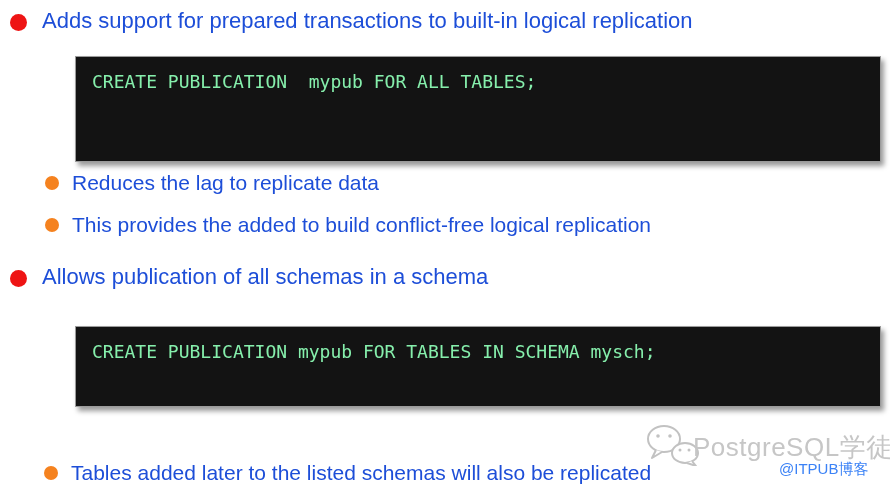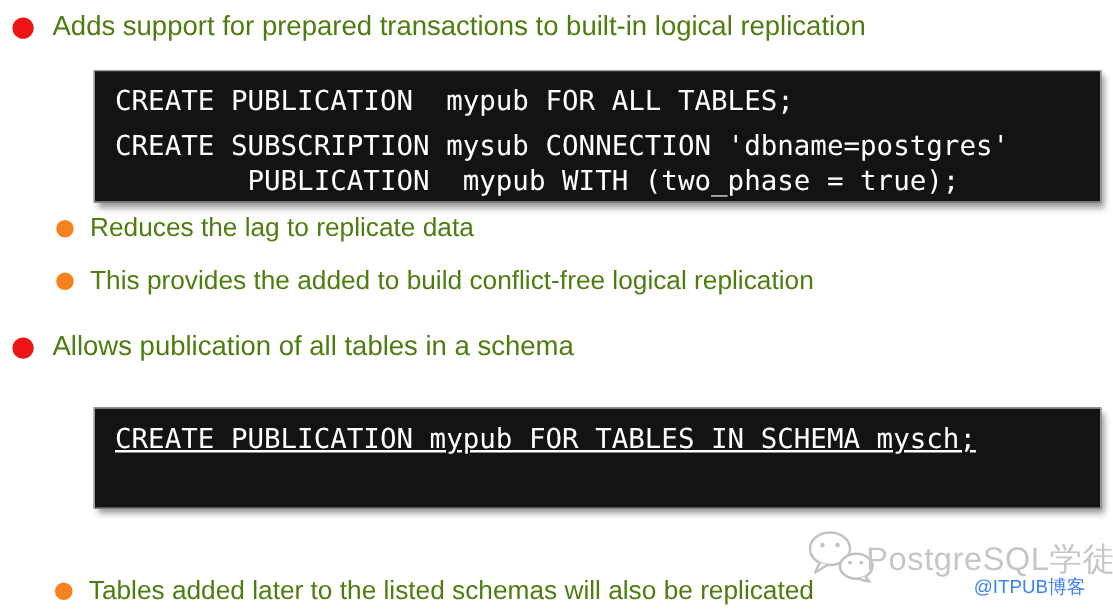--- a/index.html
+++ b/index.html
@@ -18,54 +18,54 @@
     align-items: flex-start;
     z-index: 2;
   }
   .dot {
     border-radius: 50%;
     flex: 0 0 auto;
   }
   .dot.red    { width: 17px; height: 17px; background: #ee1414; margin-top: 6px; }
   .dot.orange { width: 14px; height: 14px; background: #f5821f; margin-top: 6px; }
   .b-text {
-    color: #4d7c0f;
+    color: #1d4ed8;
     line-height: 1.22;
     white-space: nowrap;
   }
   .lvl1 .b-text { font-size: 22px; margin-left: 15px; }
   .lvl2 .b-text { font-size: 21px; margin-left: 13px; text-align: center; }
 
   #row-1 { left: 10px; top: 8px;   }
   #row-2 { left: 45px; top: 170px; }
   #row-3 { left: 45px; top: 212px; }
   #row-4 { left: 10px; top: 264px; }
   #row-5 { left: 44px; top: 460px; }
 
   
   .code-block {
     position: absolute;
     left: 75px;
     width: 806px;
     background: #131313;
     border: 1px solid #9b9b9b;
     box-shadow: 3px 4px 5px rgba(0,0,0,0.40);
-    color: #ffffff;
+    color: #86efac;
     font-family: "DejaVu Sans Mono", monospace;
-    font-size: 22px;
+    font-size: 18px;
     padding: 11px 0 0 16px;
     z-index: 2;
   }
   .code-block .stmt {
     white-space: pre;
     line-height: 28px;
   }
   #code-1 { top: 56px;  height: 106px; }
   #code-1 .stmt { margin-bottom: 8px; }
-  #code-2 { top: 326px; height: 81px; padding-top: 8px; text-decoration: underline; }
+  #code-2 { top: 326px; height: 81px; padding-top: 8px; }
   #code-2 .stmt { line-height: 33px; margin-bottom: 0; }
 
   
   .watermark { position: absolute; z-index: 1; }
   #wm-icon  { left: 645px; top: 424px; width: 56px; height: 42px; }
   #wm-brand {
     left: 693px; top: 430px;
     font-size: 26px;
     color: #c6c6c6;
     letter-spacing: 0.5px;
@@ -94,36 +94,34 @@
 <div class="watermark" id="wm-brand">PostgreSQL学徒</div>
 <div class="watermark" id="wm-site">@ITPUB博客</div>
 
 <div class="b-row lvl1" id="row-1">
   <span class="dot red"></span>
   <span class="b-text">Adds support for prepared transactions to built-in logical replication</span>
 </div>
 
 <div class="code-block" id="code-1">
   <div class="stmt">CREATE PUBLICATION  mypub FOR ALL TABLES;</div>
-  <div class="stmt">CREATE SUBSCRIPTION mysub CONNECTION 'dbname=postgres'
-        PUBLICATION  mypub WITH (two_phase = true);</div>
 </div>
 
 <div class="b-row lvl2" id="row-2">
   <span class="dot orange"></span>
   <span class="b-text">Reduces the lag to replicate data</span>
 </div>
 <div class="b-row lvl2" id="row-3">
   <span class="dot orange"></span>
   <span class="b-text">This provides the added to build conflict-free logical replication</span>
 </div>
 
 <div class="b-row lvl1" id="row-4">
   <span class="dot red"></span>
-  <span class="b-text">Allows publication of all tables in a schema</span>
+  <span class="b-text">Allows publication of all schemas in a schema</span>
 </div>
 
 <div class="code-block" id="code-2">
   <div class="stmt">CREATE PUBLICATION mypub FOR TABLES IN SCHEMA mysch;</div>
 </div>
 
 <div class="b-row lvl2" id="row-5">
   <span class="dot orange"></span>
   <span class="b-text">Tables added later to the listed schemas will also be replicated</span>
 </div>

